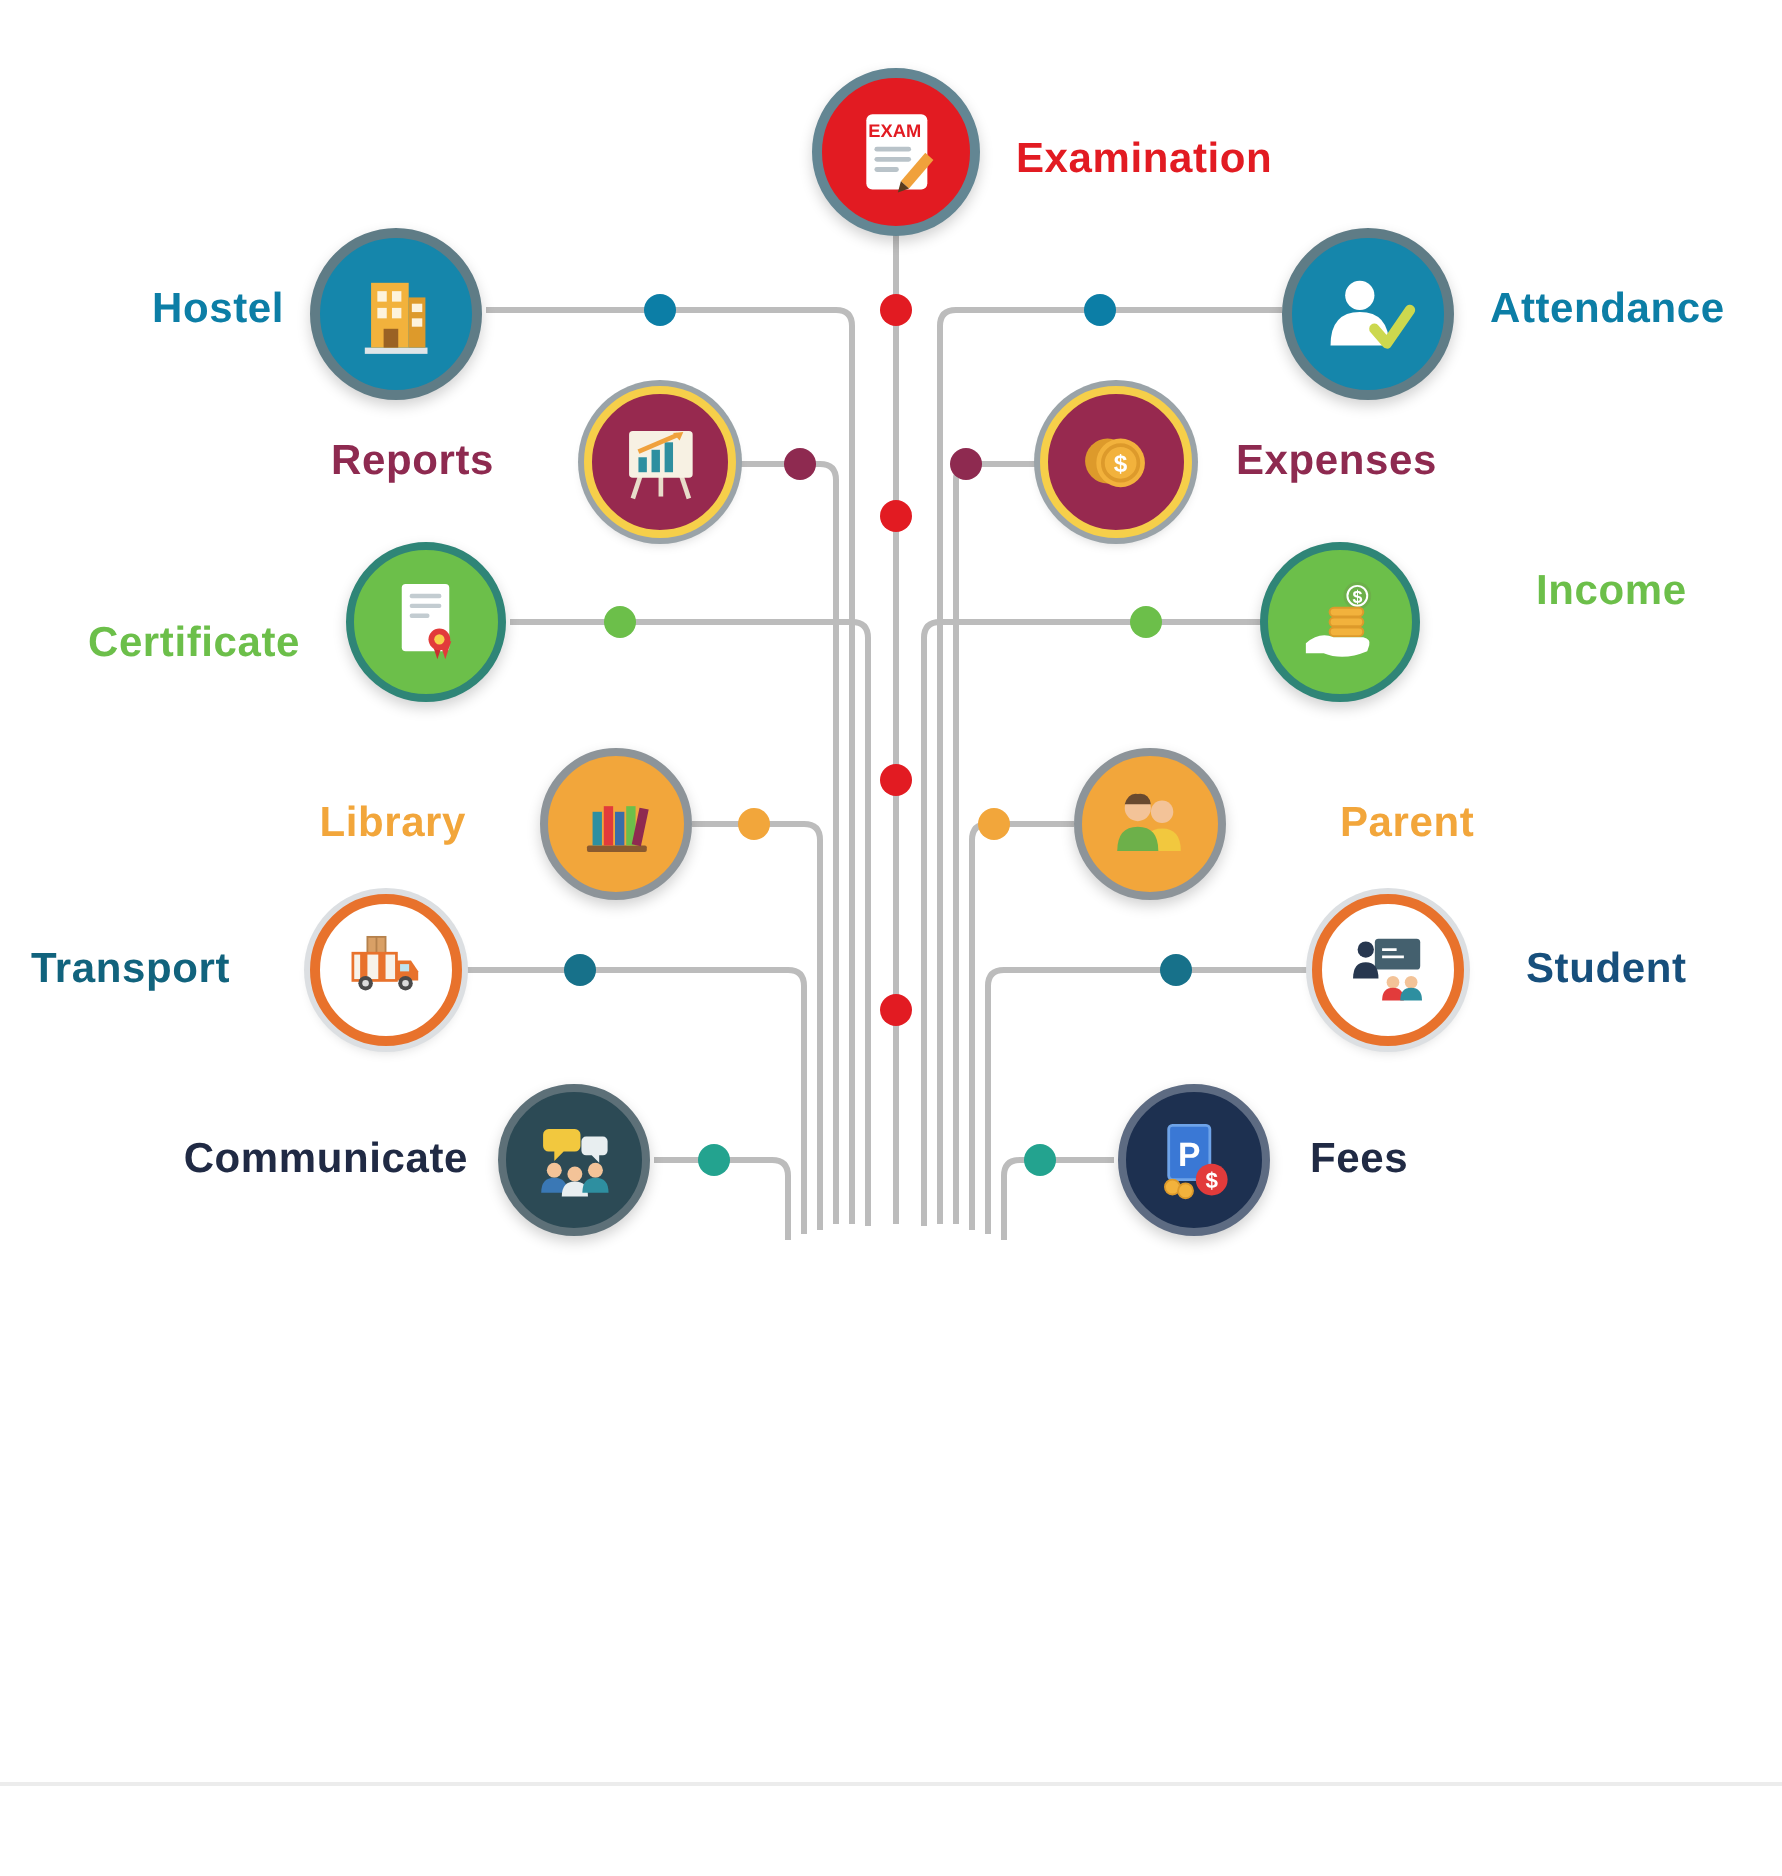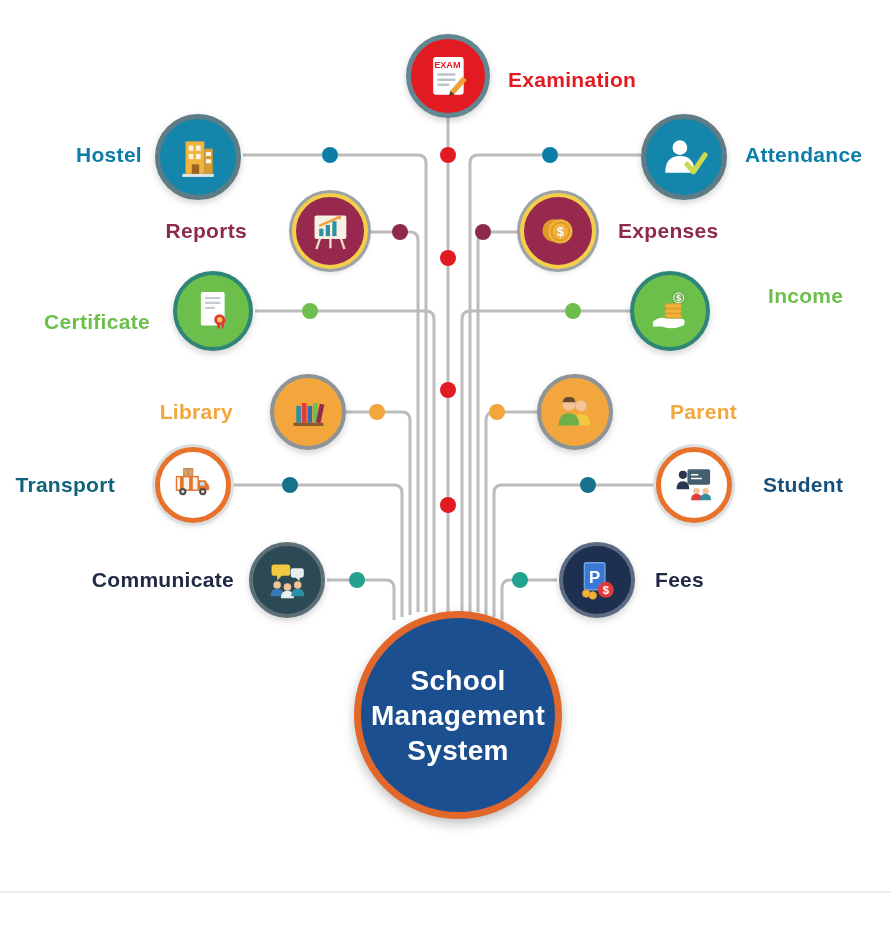--- a/index.html
+++ b/index.html
@@ -263,19 +263,14 @@
       <rect x="10" y="5" width="22" height="29" rx="2" fill="none" stroke="#6ea3e8" stroke-width="1.5"></rect>
       <text x="21" y="27" font-size="18" font-weight="bold" fill="#ffffff" text-anchor="middle">P</text>
       <circle cx="12" cy="38" r="4" fill="#f2b23c" stroke="#dd9a2b" stroke-width="1"></circle>
       <circle cx="19" cy="40" r="4" fill="#f2b23c" stroke="#dd9a2b" stroke-width="1"></circle>
       <circle cx="33" cy="34" r="8.5" fill="#e23b3b"></circle>
       <text x="33" y="38.5" font-size="12" font-weight="bold" fill="#ffffff" text-anchor="middle">$</text>
     </svg>
   </div>
   <div class="label l-fees">Fees</div>
 
-  <div class="center-circle">
-    <div>School</div>
-    <div>Management</div>
-    <div>System</div>
-  </div>
 
 </div>
 
 </body></html>

